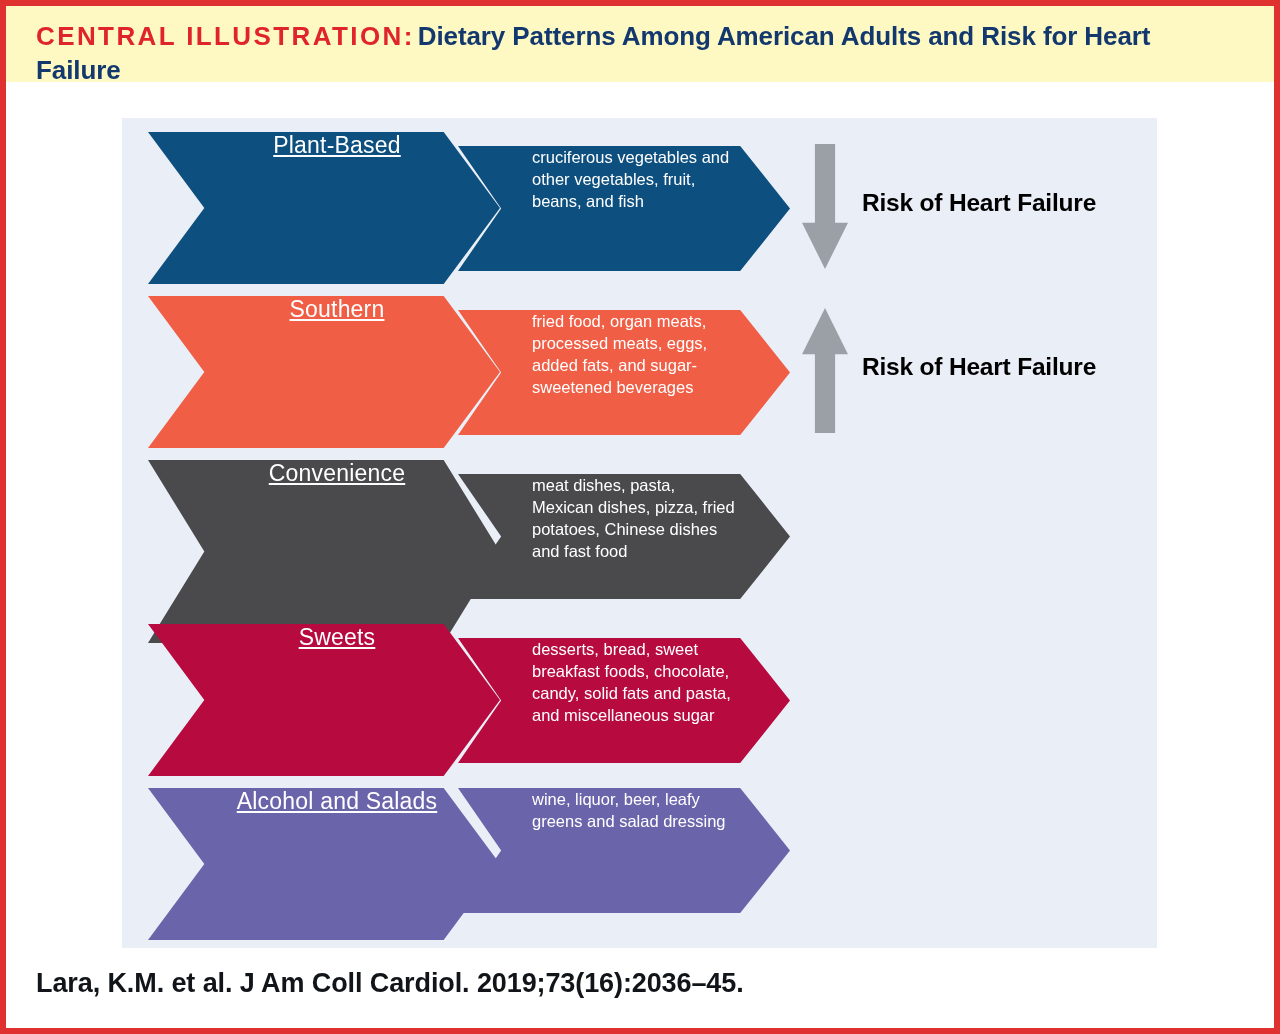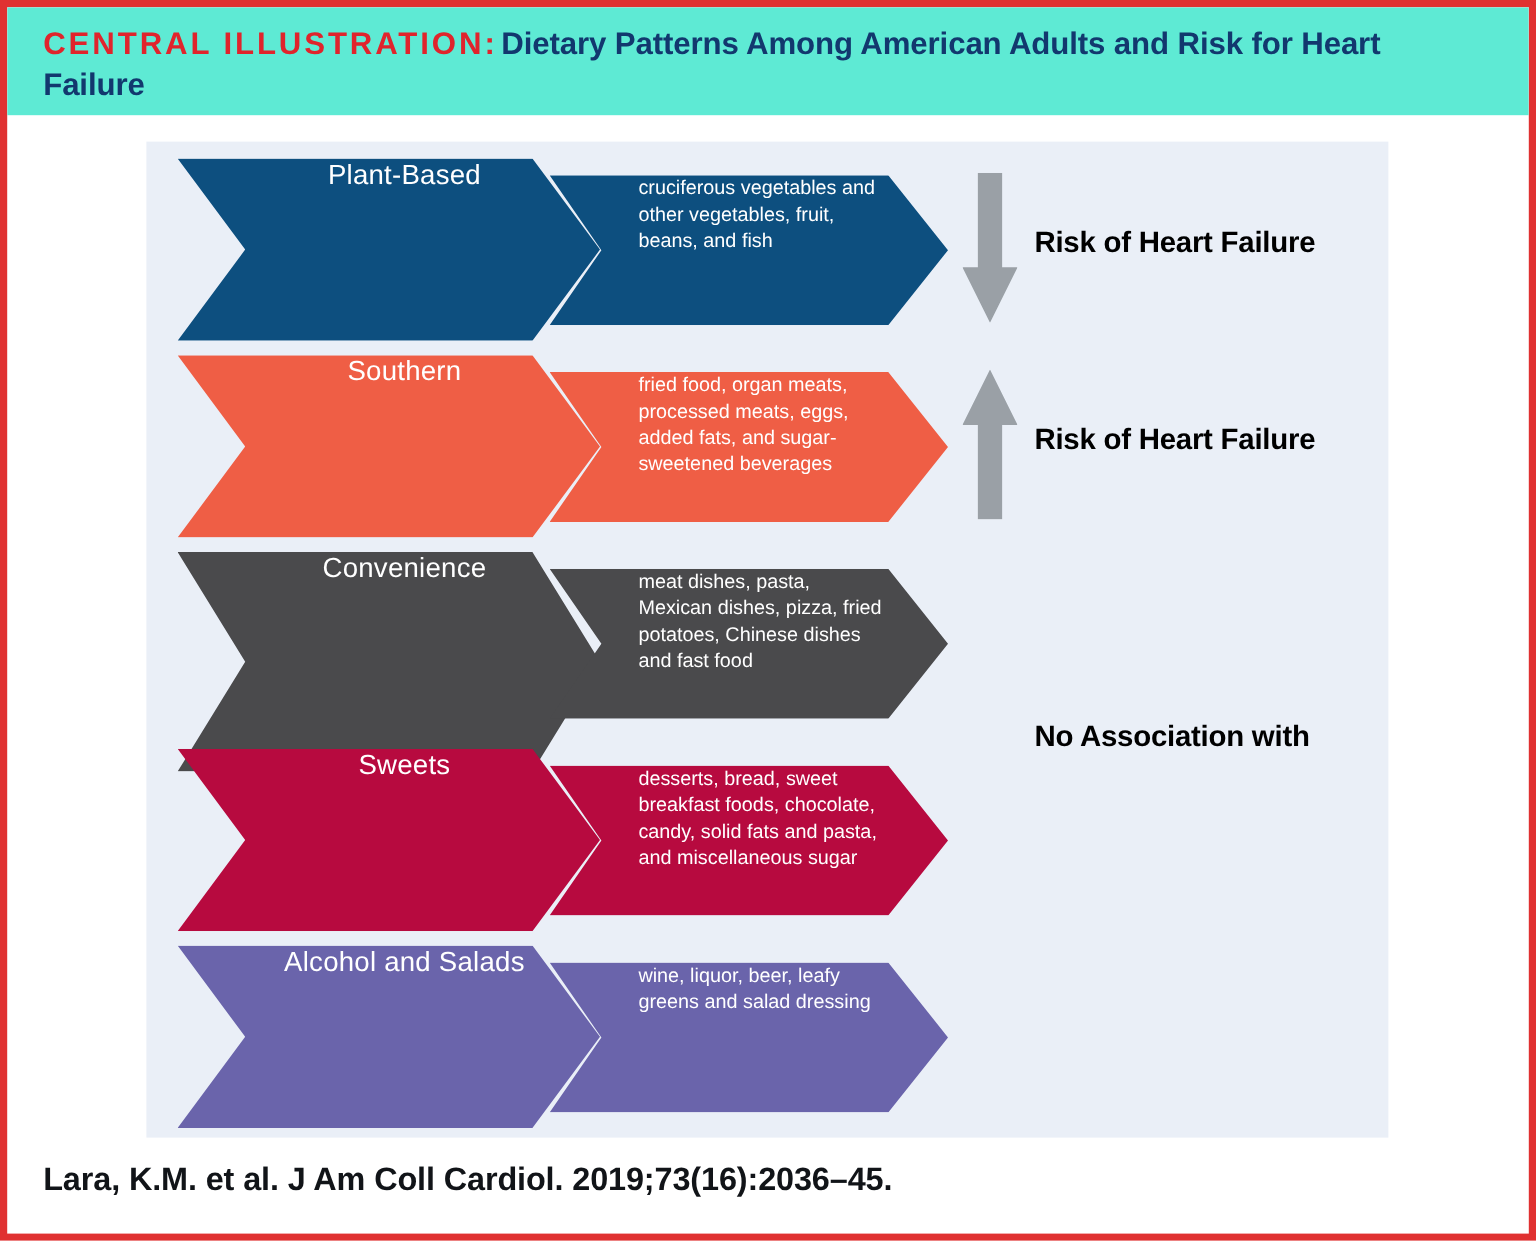--- a/index.html
+++ b/index.html
@@ -22,22 +22,22 @@
     border: 6px solid #e03131;
     overflow: hidden;
   }
 
   
   .header-band {
     position: absolute;
     left: 0;
     top: 0;
     width: 1268px;
-    height: 90px;
-    background: #5eead4;
+    height: 76px;
+    background: #fef9c3;
     box-sizing: border-box;
     padding: 14px 34px 0 30px;
   }
   .header-title {
     margin: 0;
     font-size: 26px;
     line-height: 1.29;
     font-weight: bold;
     color: #12386e;
     letter-spacing: -0.1px;
@@ -83,20 +83,21 @@
     clip-path: polygon(0 0, 84% 0, 100% 50%, 84% 100%, 0 100%, 16% 50%);
   }
   .chev-main .chev-label {
     width: 100%;
     text-align: center;
     padding-left: 26px;
     font-size: 23px;
     font-weight: 400;
     letter-spacing: 0.2px;
     line-height: 1.2;
+    text-decoration: underline;
   }
 
   
   .chev-desc {
     left: 336px;
     width: 332px;
     clip-path: polygon(0 0, 85% 0, 100% 50%, 85% 100%, 0 100%, 13% 50%);
   }
   .chev-desc .chev-text {
     padding-left: 74px;
@@ -187,40 +188,39 @@
       </div>
       <div class="chev chev-desc" style="height:125px; top:14px; background:#b70a3f;">
         <div class="chev-text">desserts, bread, sweet breakfast foods, chocolate, candy, solid fats and pasta, and miscellaneous sugar</div>
       </div>
     </div>
 
     <div class="row" style="top:670px;">
       <div class="chev chev-main" style="height:152px; background:#6a64ab;">
         <div class="chev-label">Alcohol and Salads</div>
       </div>
-      <div class="chev chev-desc" style="height:125px; top:14px; background:#6a64ab;">
+      <div class="chev chev-desc" style="height:125px; top:0; background:#6a64ab;">
         <div class="chev-text">wine, liquor, beer, leafy greens and salad dressing</div>
       </div>
     </div>
 
     <div class="arrow-wrap" style="left:680px; top:26px;">
       <div class="arrow arrow-down" style="height:125px;"></div>
     </div>
     <div class="outcome" style="left:740px; top:70px;">
       <span>Risk of Heart Failure</span>
     </div>
 
     <div class="arrow-wrap" style="left:680px; top:190px;">
       <div class="arrow arrow-up" style="height:125px;"></div>
     </div>
     <div class="outcome" style="left:740px; top:234px;">
       <span>Risk of Heart Failure</span>
     </div>
 
     <div class="outcome" style="left:740px; top:482px; display:block;">
-      <div>No Association with</div>
     </div>
 
   </div>
 
   <div class="citation">Lara, K.M. et al. J Am Coll Cardiol. 2019;73(16):2036–45.</div>
 
 </div>
 
 </body></html>

